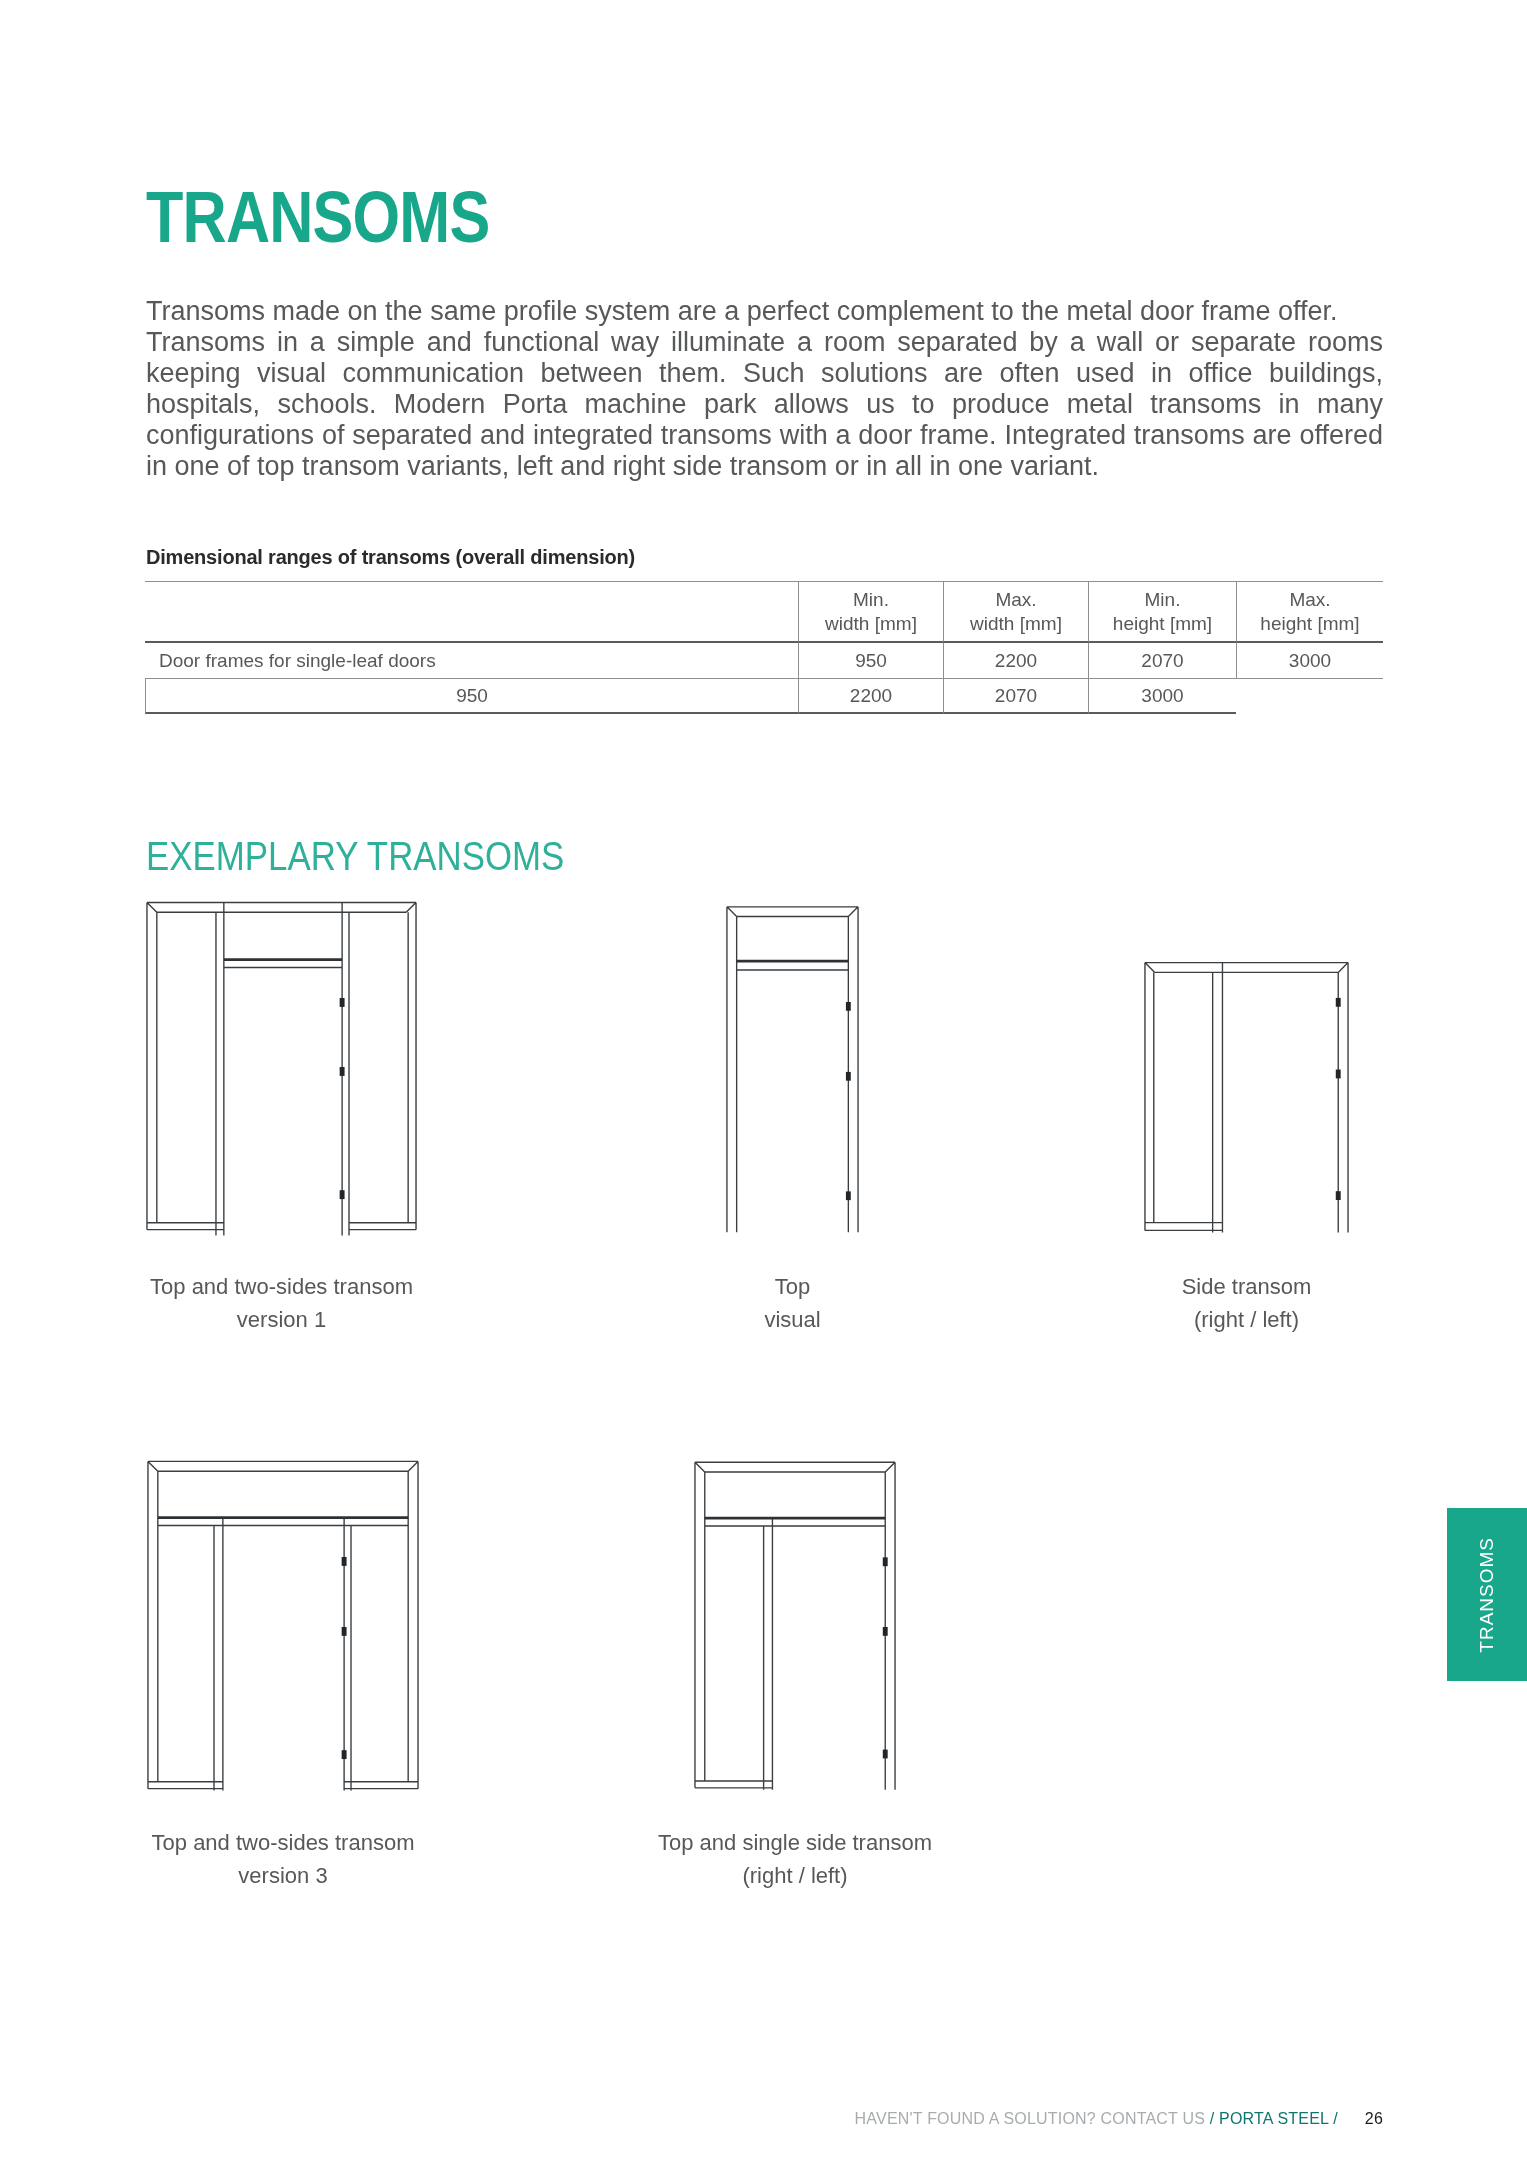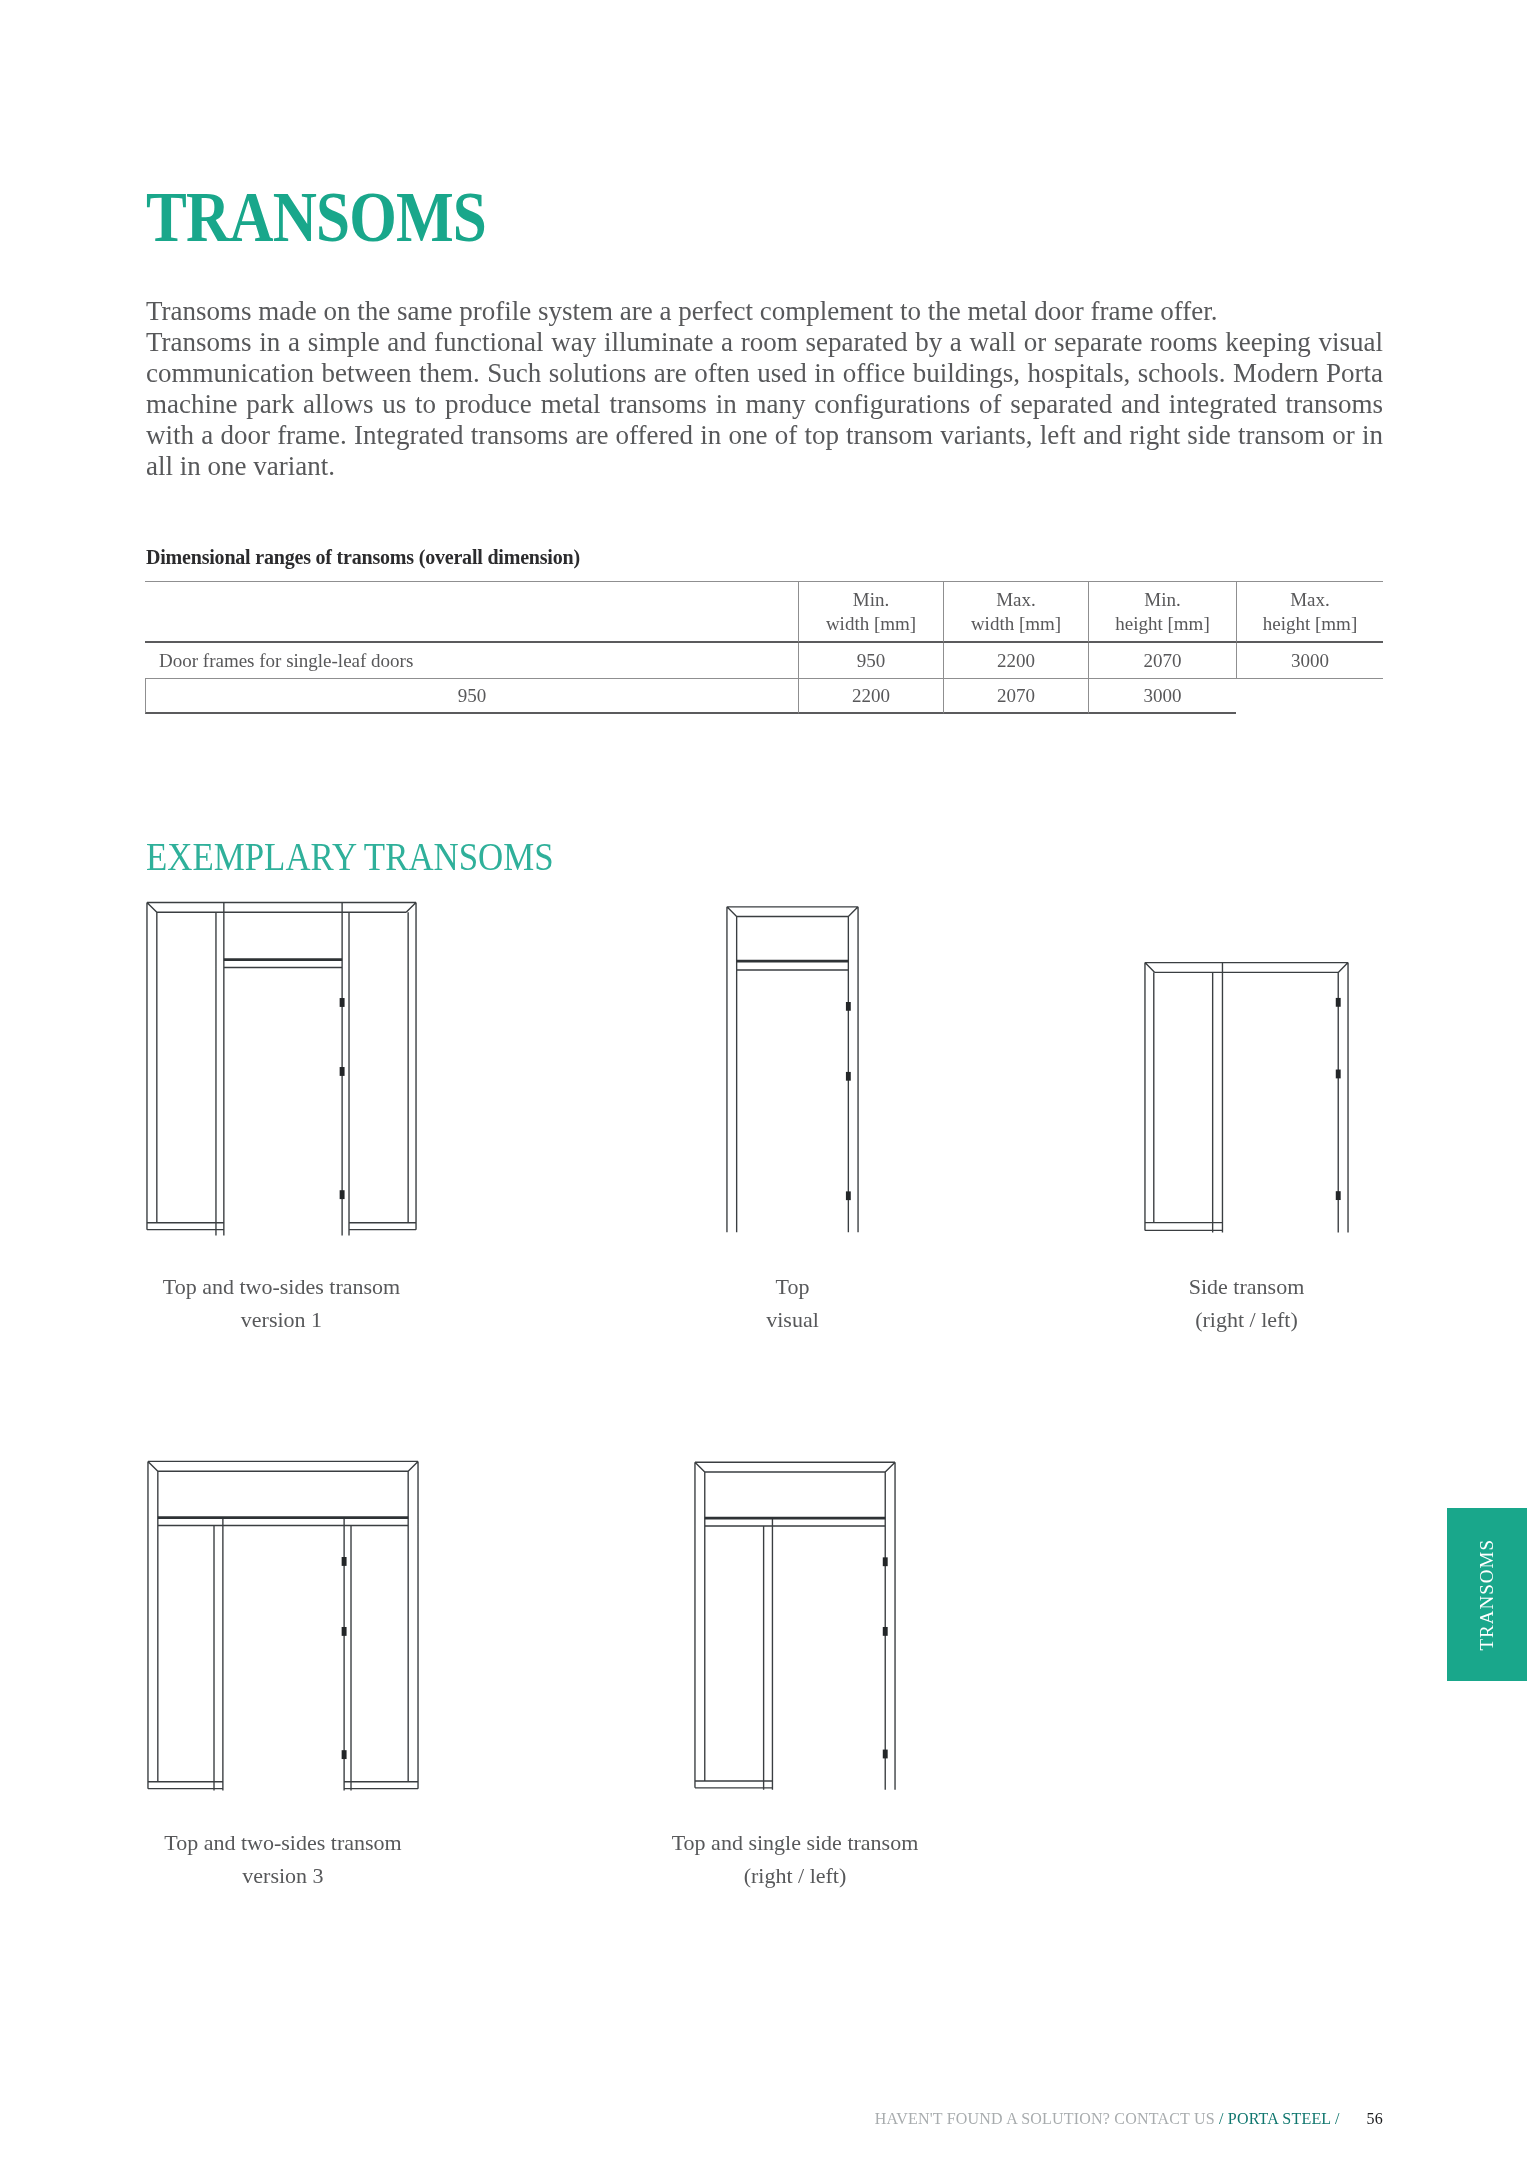--- a/index.html
+++ b/index.html
@@ -1,18 +1,18 @@
 <!DOCTYPE html>
 <html style="--accent: #19A78B; --accent_light: #2FB09A; --text: #58585A;"><head>
 <meta charset="utf-8">
 <style>
   html,body{margin:0;padding:0;background:#ffffff;}
   .page{
     position:relative;width:1527px;height:2160px;background:#ffffff;
-    font-family:Liberation Serif, serif;color:#58585A;
+    font-family:Liberation Sans, sans-serif;color:#58585A;
     overflow:hidden;
   }
   .abs{position:absolute;}
   
   .doc-title{
     left:146px;top:133px;font-size:72px;line-height:72px;font-weight:bold;
     color:var(--accent,#19A78B);letter-spacing:-1px;
     transform:scaleX(0.85);transform-origin:left top;white-space:nowrap;
   }
   
@@ -180,15 +180,15 @@
   </svg>
   <div class="abs diag-label" style="left:640px;top:1826px;width:310px;">
     <span>Top and single side transom</span><br>
     <span>(right / left)</span>
   </div>
 
   <div class="abs side-tab">
     <span>TRANSOMS</span>
   </div>
 
-  <div class="abs footer"><span>HAVEN'T FOUND A SOLUTION? CONTACT US </span><span class="brand">/ PORTA STEEL /</span><span class="pagenum">56</span></div>
+  <div class="abs footer"><span>HAVEN'T FOUND A SOLUTION? CONTACT US </span><span class="brand">/ PORTA STEEL /</span><span class="pagenum">26</span></div>
 
 </div>
 
 </body></html>

